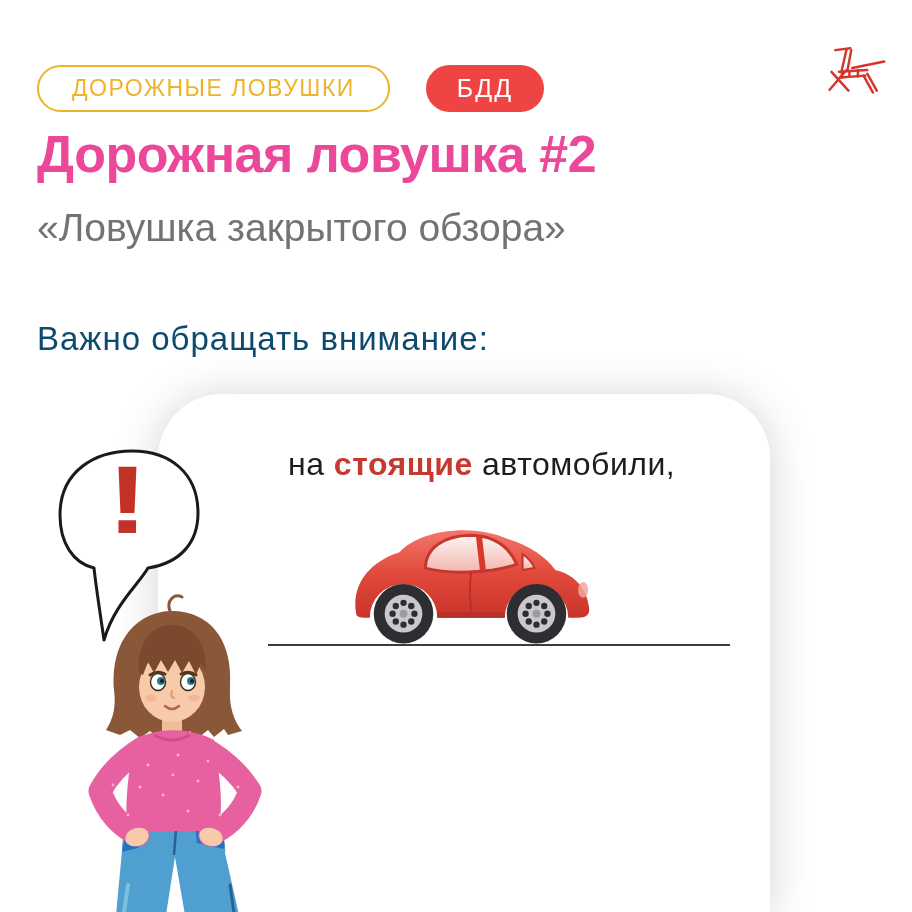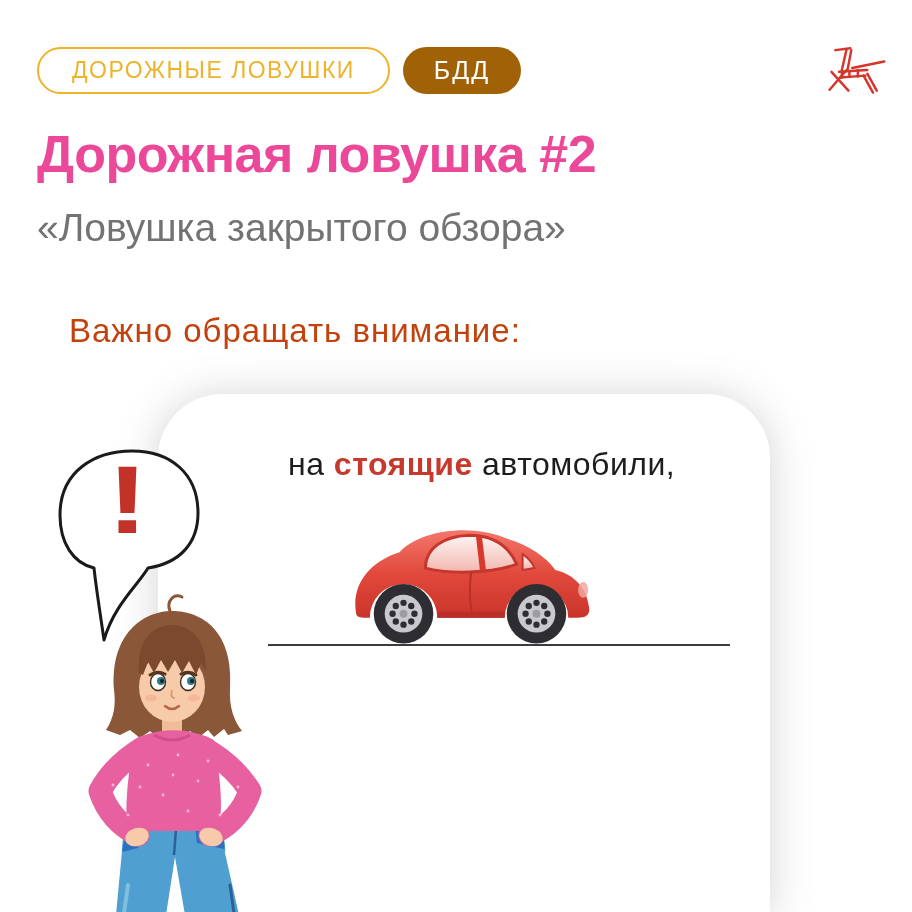--- a/index.html
+++ b/index.html
@@ -3,47 +3,47 @@
 <meta charset="utf-8">
 <style>
   * { margin:0; padding:0; box-sizing:border-box; }
   html,body { width:912px; height:912px; }
   body {
     position:relative; overflow:hidden; background:#ffffff;
     font-family:"Liberation Sans", sans-serif; color:#1c1c1c;
   }
 
   
-  .badges { position:absolute; left:37px; top:47px; display:flex; gap:13px; align-items:center;text-align:center; }
+  .badges { position:absolute; left:37px; top:65px; display:flex; gap:36px; align-items:center;text-align:center; }
   .badge-outline {
     height:47px; display:flex; align-items:center; padding:0 33px;
     border:2px solid #ecb32b; border-radius:26px; color:#ecb32b;
     font-size:23px; letter-spacing:1.5px; font-weight:400; white-space:nowrap;
   }
   .badge-fill {
     height:47px; display:flex; align-items:center; padding:0 31px;
-    background:#a16207; border-radius:26px; color:#ffffff;
+    background:#ef4444; border-radius:26px; color:#ffffff;
     font-size:25px; letter-spacing:2px; font-weight:400;
   }
 
   
   .logo { position:absolute; left:818px; top:36px; width:76px; height:66px; }
 
   
   .title {
     position:absolute; left:37px; top:124px; font-size:52px; font-weight:700;
     letter-spacing:-0.5px; color:#ec4899; white-space:nowrap;
   }
   .subtitle {
     position:absolute; left:37px; top:206px; font-size:39px; font-weight:400;
     color:#737373; white-space:nowrap;
   }
   .attention {
-    position:absolute; left:37px; top:312px; font-size:33px; letter-spacing:1px;
-    color:#c2410c; white-space:nowrap;margin-left:32px;
+    position:absolute; left:37px; top:320px; font-size:33px; letter-spacing:1px;
+    color:#0c4a6e; white-space:nowrap;
   }
 
   
   .card {
     position:absolute; left:158px; top:394px; width:612px; height:520px;
     background:#ffffff; border-radius:64px 64px 0 0;
     box-shadow:0 2px 42px rgba(110,110,110,0.30);
     z-index:1;
   }
   .lead {

